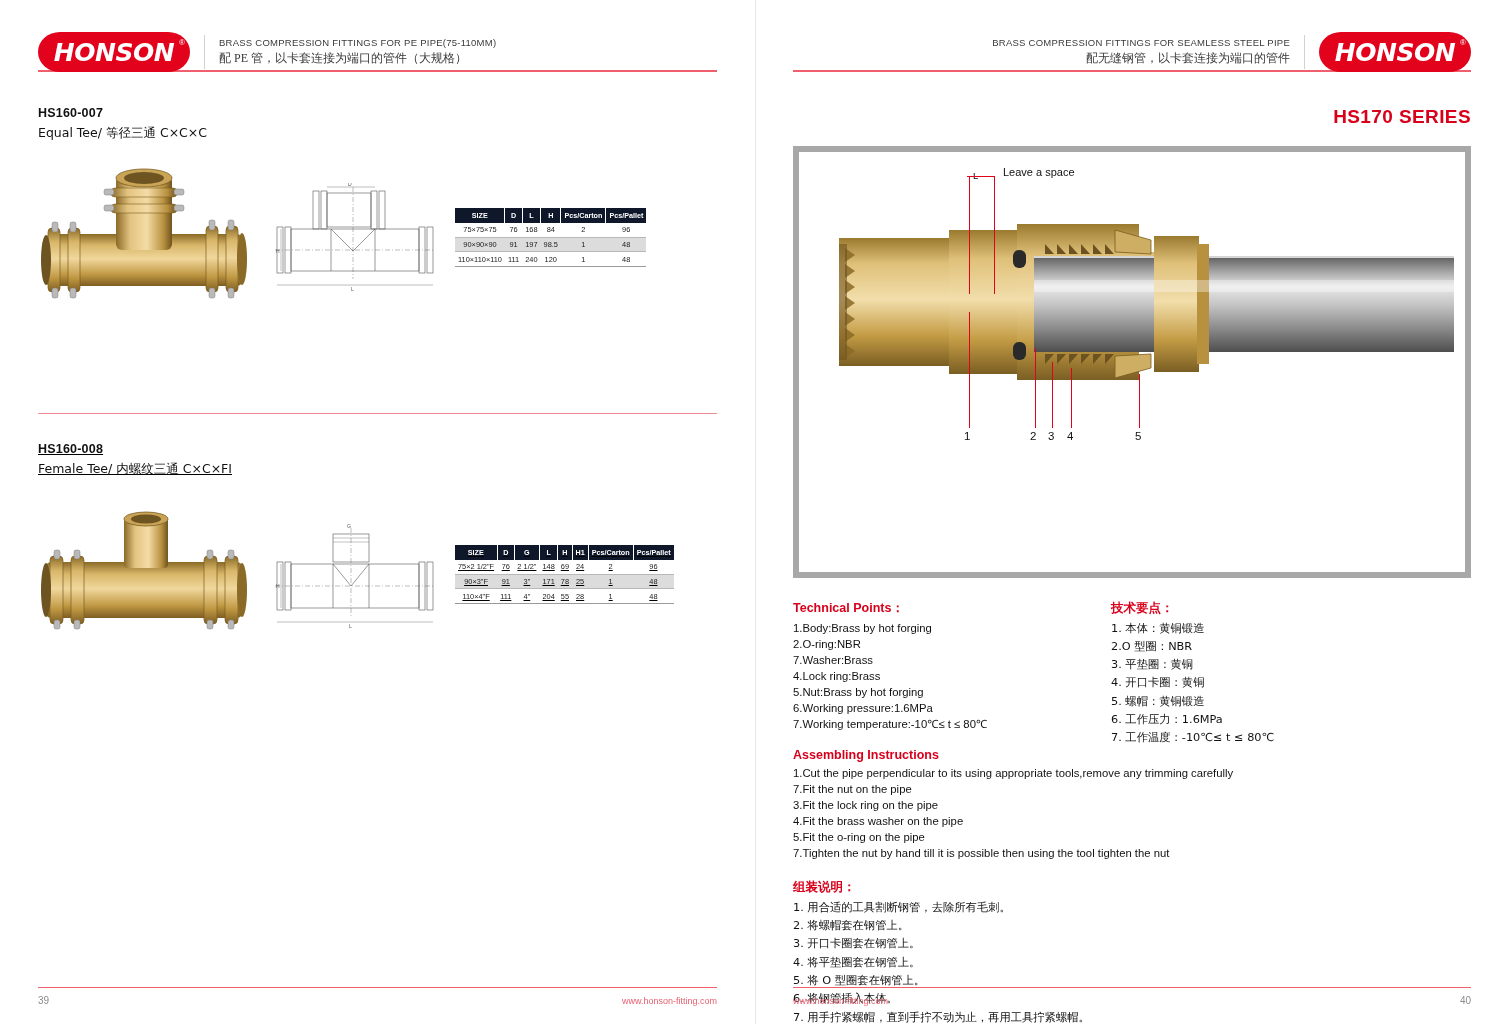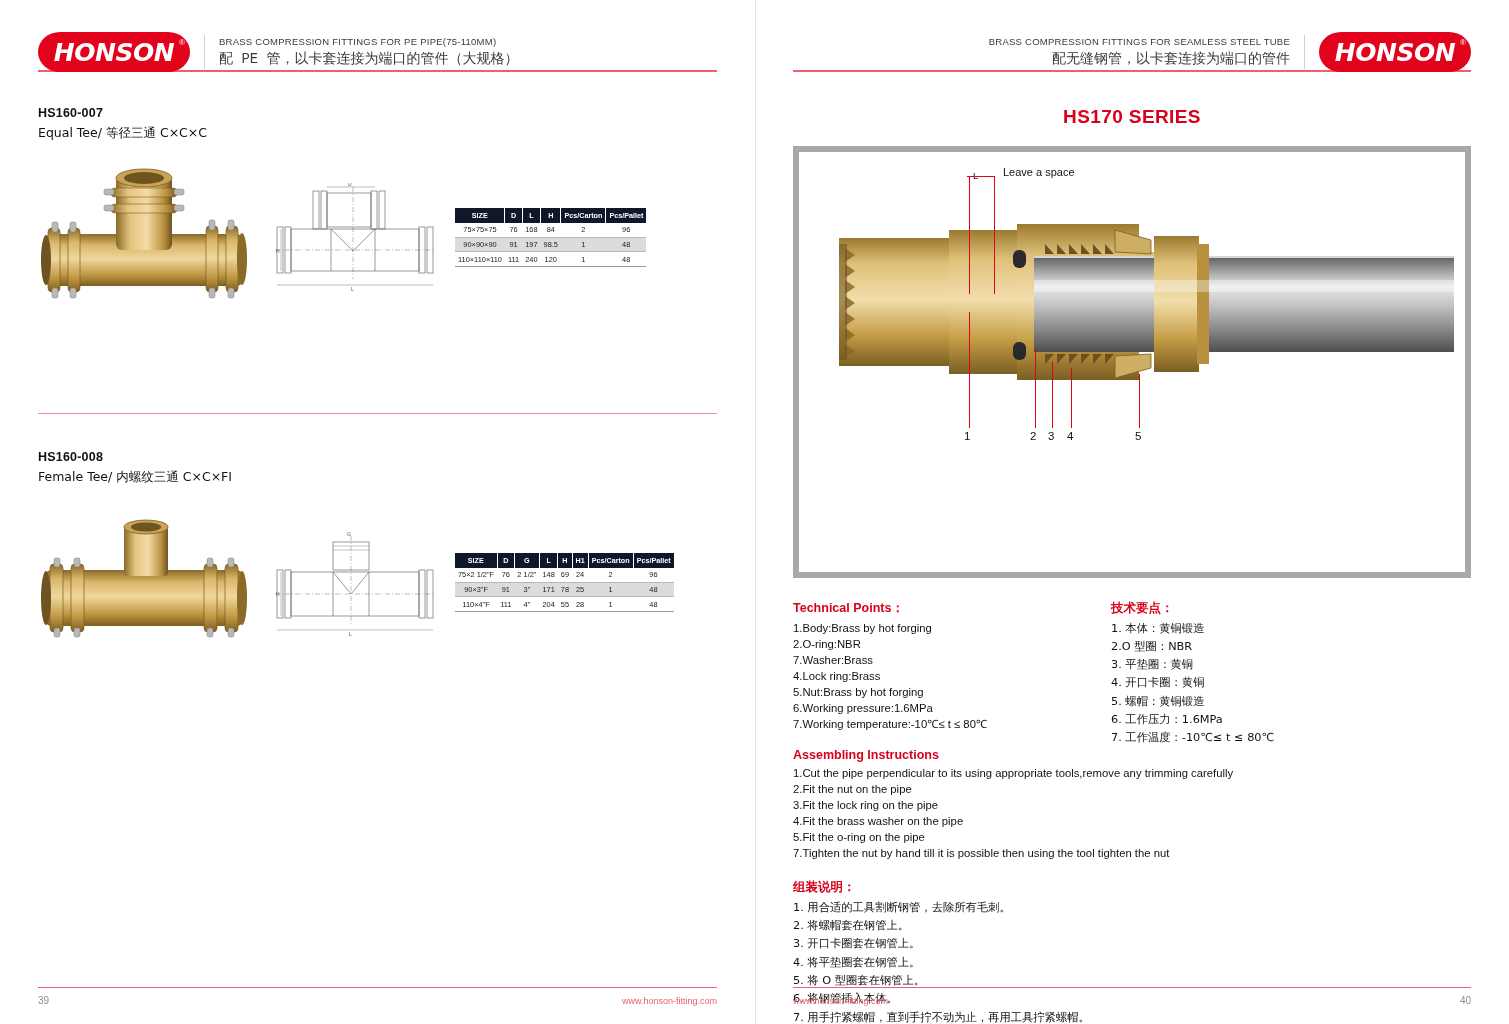--- a/index.html
+++ b/index.html
@@ -38,21 +38,21 @@
   .logo-reg {
     position: absolute; right: 5px; top: 6px;
     color: #fff; font-size: 8px;
   }
   .hdr-divider {
     width: 1px; height: 34px; background: #d2d2d2; margin: 0 14px;
     flex: none;
   }
   .hdr-txt { line-height: 1.45; }
   .hdr-en { font-size: 9.5px; color: #3a3a3a; letter-spacing: 0.25px; }
-  .hdr-cn { font-size: 14px; color: #3a3a3a; font-family: Liberation Mono, monospace; }
+  .hdr-cn { font-size: 12px; color: #3a3a3a; font-family: Liberation Serif, serif; }
   .hdr-right .hdr-txt { text-align: right; }
   .rule-red {
     height: 1.5px; background: #ef5f6e; margin-top: 8px;
   }
 
   
   .prod { position: relative; }
   .prod-code { font-size: 12.5px; font-weight: bold; color: #111; letter-spacing: 0.2px; }
   .prod-name {
     font-size: 12.5px; color: #111; margin-top: 5px;
@@ -75,21 +75,21 @@
     text-align: center; padding: 2.4px 3px; color: #1a1a1a;
     border-bottom: 1px solid #b8b8b8; white-space: nowrap;
   }
   table.spec tr.alt td { background: #dcdcdc; }
   table.spec tr:last-child td { border-bottom: 1.2px solid #9a9a9a; }
 
   .sep-red { height: 1px; background: #f08a94; }
 
   
   .series-title {
-    text-align: center; color: #d9001b; font-weight: bold;
+    text-align: right; color: #d9001b; font-weight: bold;
     font-size: 19px; letter-spacing: 0.4px; margin-top: 34px;
   }
   .diagram-frame {
     margin-top: 18px; border: 6px solid #a8a8a8; background: #fff;
     height: 432px; position: relative; overflow: hidden;
   }
 
   .sect-title-en {
     color: #d9001b; font-weight: bold; font-size: 12.5px; margin-bottom: 3px;
   }
@@ -281,21 +281,21 @@
               <td>1</td>
               <td>48</td>
             </tr>
           </tbody>
         </table>
       </div>
     </div>
 
     <div class="sep-red" style="margin-top:95px;"></div>
 
-    <div class="prod" style="margin-top:36px;">
+    <div class="prod" style="margin-top:28px;text-decoration:underline;">
       <div class="prod-code">HS160-008</div>
       <div class="prod-name">Female Tee/ 内螺纹三通 C×C×FI</div>
 
       <div class="prod-row" style="margin-top:22px;">
 
         <div class="photo" style="width:215px;height:150px;">
           <svg width="215" height="150" viewBox="0 0 215 150">
 
             <rect x="6" y="62" width="200" height="56" rx="8" fill="url(#brassV)"></rect>
             <rect x="12" y="56" width="13" height="68" rx="4" fill="url(#brassV)" stroke="#7a5c20" stroke-width="0.7"></rect>
@@ -399,21 +399,21 @@
       </div>
     </div>
   </div>
 
   <div class="gutter"></div>
 
   <div class="page page-right">
 
     <div class="hdr hdr-right">
       <div class="hdr-txt">
-        <div class="hdr-en">BRASS COMPRESSION FITTINGS FOR SEAMLESS STEEL TUBE</div>
+        <div class="hdr-en">BRASS COMPRESSION FITTINGS FOR SEAMLESS STEEL PIPE</div>
         <div class="hdr-cn">配无缝钢管，以卡套连接为端口的管件</div>
       </div>
       <div class="hdr-divider"></div>
       <div class="logo">
         <span class="logo-text">HONSON</span>
         <span class="logo-reg">®</span>
       </div>
     </div>
     <div class="rule-red"></div>
 
@@ -536,21 +536,21 @@
         <div class="li-cn">4. 开口卡圈：黄铜</div>
         <div class="li-cn">5. 螺帽：黄铜锻造</div>
         <div class="li-cn">6. 工作压力：1.6MPa</div>
         <div class="li-cn">7. 工作温度：-10℃≤ t ≤ 80℃</div>
       </div>
     </div>
 
     <div style="">
       <div class="sect-title-en">Assembling Instructions</div>
       <div class="li-en">1.Cut the pipe perpendicular to its using appropriate tools,remove any trimming carefully</div>
-      <div class="li-en">2.Fit the nut on the pipe</div>
+      <div class="li-en">7.Fit the nut on the pipe</div>
       <div class="li-en">3.Fit the lock ring on the pipe</div>
       <div class="li-en">4.Fit the brass washer on the pipe</div>
       <div class="li-en">5.Fit the o-ring on the pipe</div>
       <div class="li-en">7.Tighten the nut by hand till it is possible then using the tool tighten the nut</div>
     </div>
 
     <div style="margin-top:18px;">
       <div class="sect-title-cn">组装说明：</div>
       <div class="li-cn">1. 用合适的工具割断钢管，去除所有毛刺。</div>
       <div class="li-cn">2. 将螺帽套在钢管上。</div>

